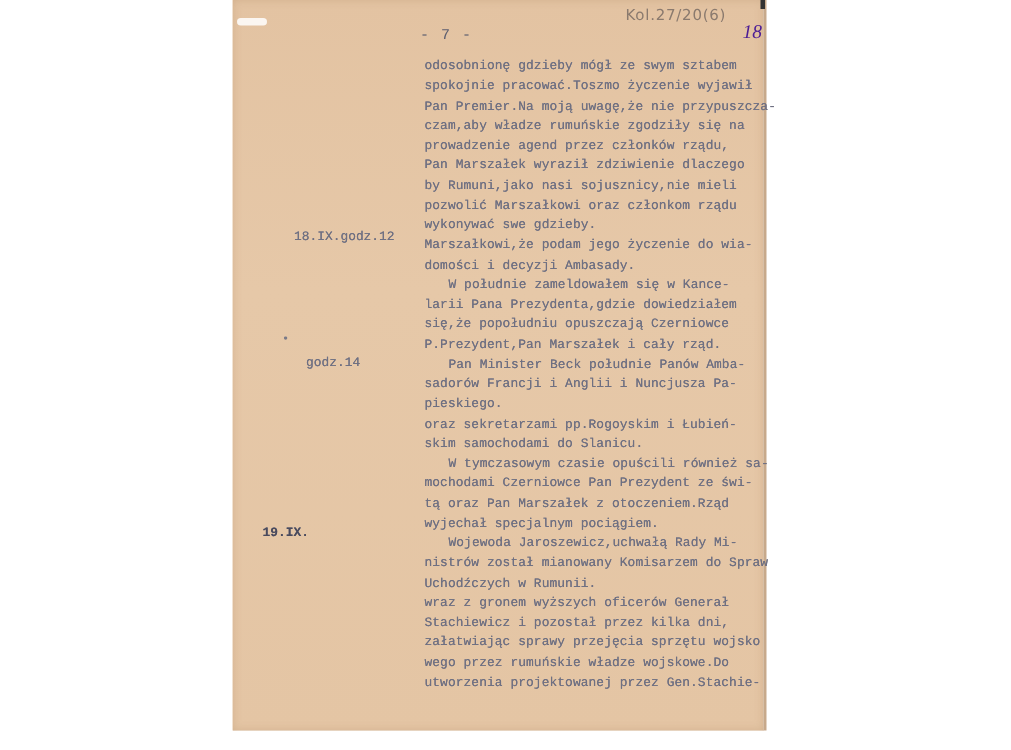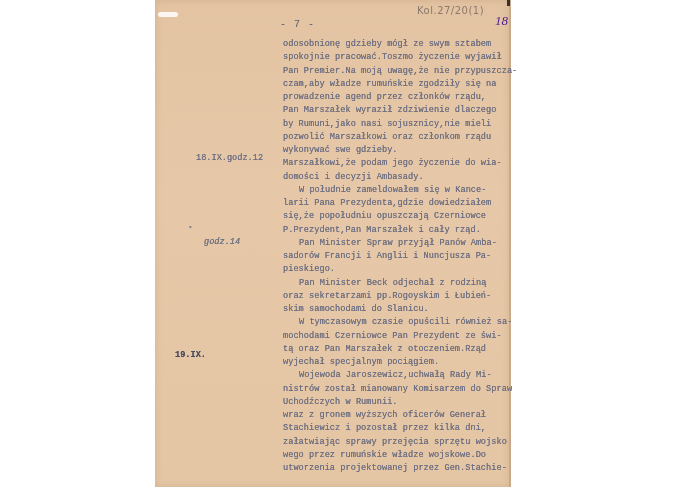--- a/index.html
+++ b/index.html
@@ -63,49 +63,48 @@
     .strong-date { color: #4a4a5c; font-weight: bold; }
   </style>
 </head>
 <body>
 
 <div class="paper"></div>
 <div class="paper-right-edge"></div>
 <div class="top-right-mark"></div>
 <div class="punch-hole"></div>
 
-<div class="archive-mark">Kol.27/20(1)</div>
+<div class="archive-mark">Kol.27/20(6)</div>
 <div class="folio">18</div>
 <div class="page-num">- 7 -</div>
 
 <div class="margin-note" style="left:196px; top:153px;">18.IX.godz.12</div>
 <div class="margin-mark" style="left:188px; top:222px;">•</div>
-<div class="margin-note" style="left:204px; top:237px;font-style:italic;">godz.14</div>
+<div class="margin-note" style="left:204px; top:237px;">godz.14</div>
 <div class="margin-note strong-date" style="left:175px; top:350px;">19.IX.</div>
 
 <div class="body-text" id="body-text">
     <div class="line">odosobnionę gdzieby mógł ze swym sztabem</div>
     <div class="line">spokojnie pracować.Toszmo życzenie wyjawił</div>
     <div class="line">Pan Premier.Na moją uwagę,że nie przypuszcza-</div>
     <div class="line">czam,aby władze rumuńskie zgodziły się na</div>
     <div class="line">prowadzenie agend przez członków rządu,</div>
     <div class="line">Pan Marszałek wyraził zdziwienie dlaczego</div>
     <div class="line">by Rumuni,jako nasi sojusznicy,nie mieli</div>
     <div class="line">pozwolić Marszałkowi oraz członkom rządu</div>
     <div class="line">wykonywać swe gdzieby.</div>
     <div class="line">Marszałkowi,że podam jego życzenie do wia-</div>
     <div class="line">domości i decyzji Ambasady.</div>
     <div class="line indent">W południe zameldowałem się w Kance-</div>
     <div class="line">larii Pana Prezydenta,gdzie dowiedziałem</div>
     <div class="line">się,że popołudniu opuszczają Czerniowce</div>
     <div class="line">P.Prezydent,Pan Marszałek i cały rząd.</div>
-    <div class="line indent">Pan Minister Spraw przyjął Panów Amba-</div>
+    <div class="line indent">Pan Minister Beck południe Panów Amba-</div>
     <div class="line">sadorów Francji i Anglii i Nuncjusza Pa-</div>
     <div class="line">pieskiego.</div>
-    <div class="line indent">Pan Minister Beck odjechał z rodziną</div>
     <div class="line">oraz sekretarzami pp.Rogoyskim i Łubień-</div>
     <div class="line">skim samochodami do Slanicu.</div>
     <div class="line indent">W tymczasowym czasie opuścili również sa-</div>
     <div class="line">mochodami Czerniowce Pan Prezydent ze świ-</div>
     <div class="line">tą oraz Pan Marszałek z otoczeniem.Rząd</div>
     <div class="line">wyjechał specjalnym pociągiem.</div>
     <div class="line indent">Wojewoda Jaroszewicz,uchwałą Rady Mi-</div>
     <div class="line">nistrów został mianowany Komisarzem do Spraw</div>
     <div class="line">Uchodźczych w Rumunii.</div>
     <div class="line">wraz z gronem wyższych oficerów Generał</div>

